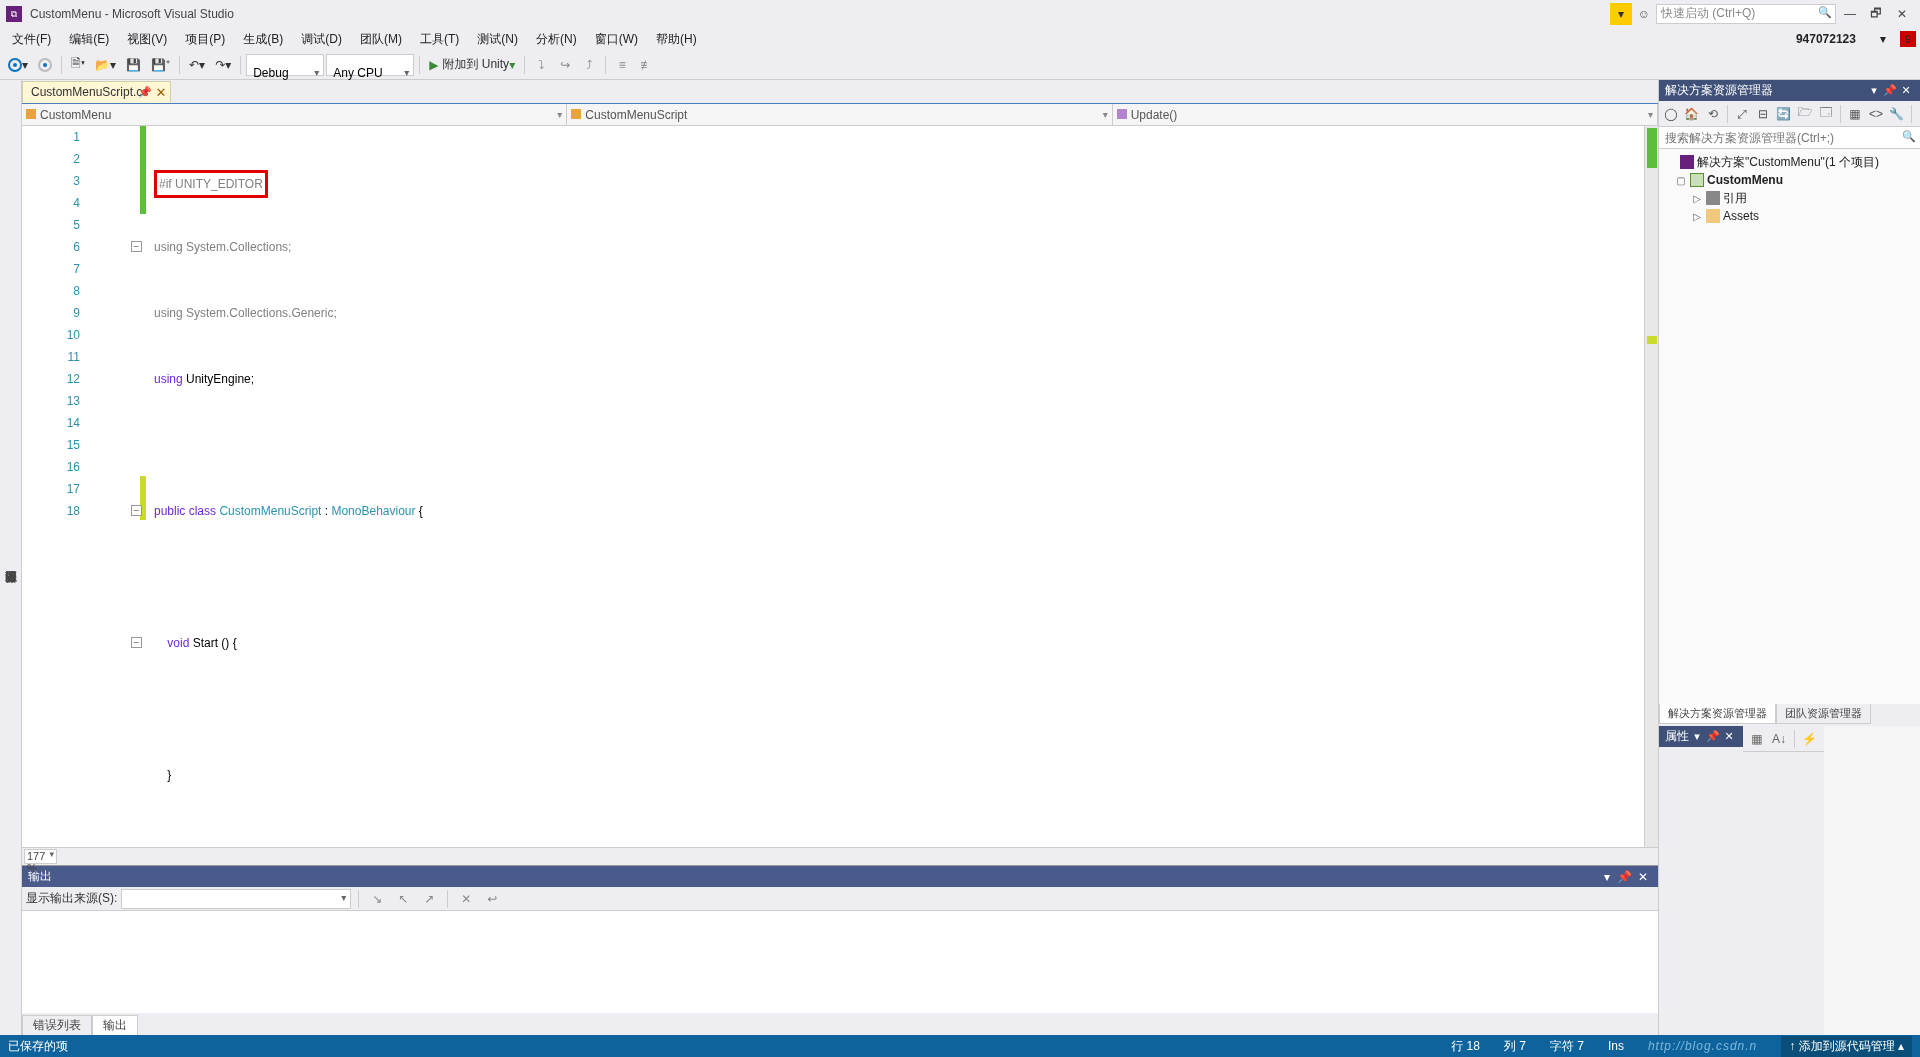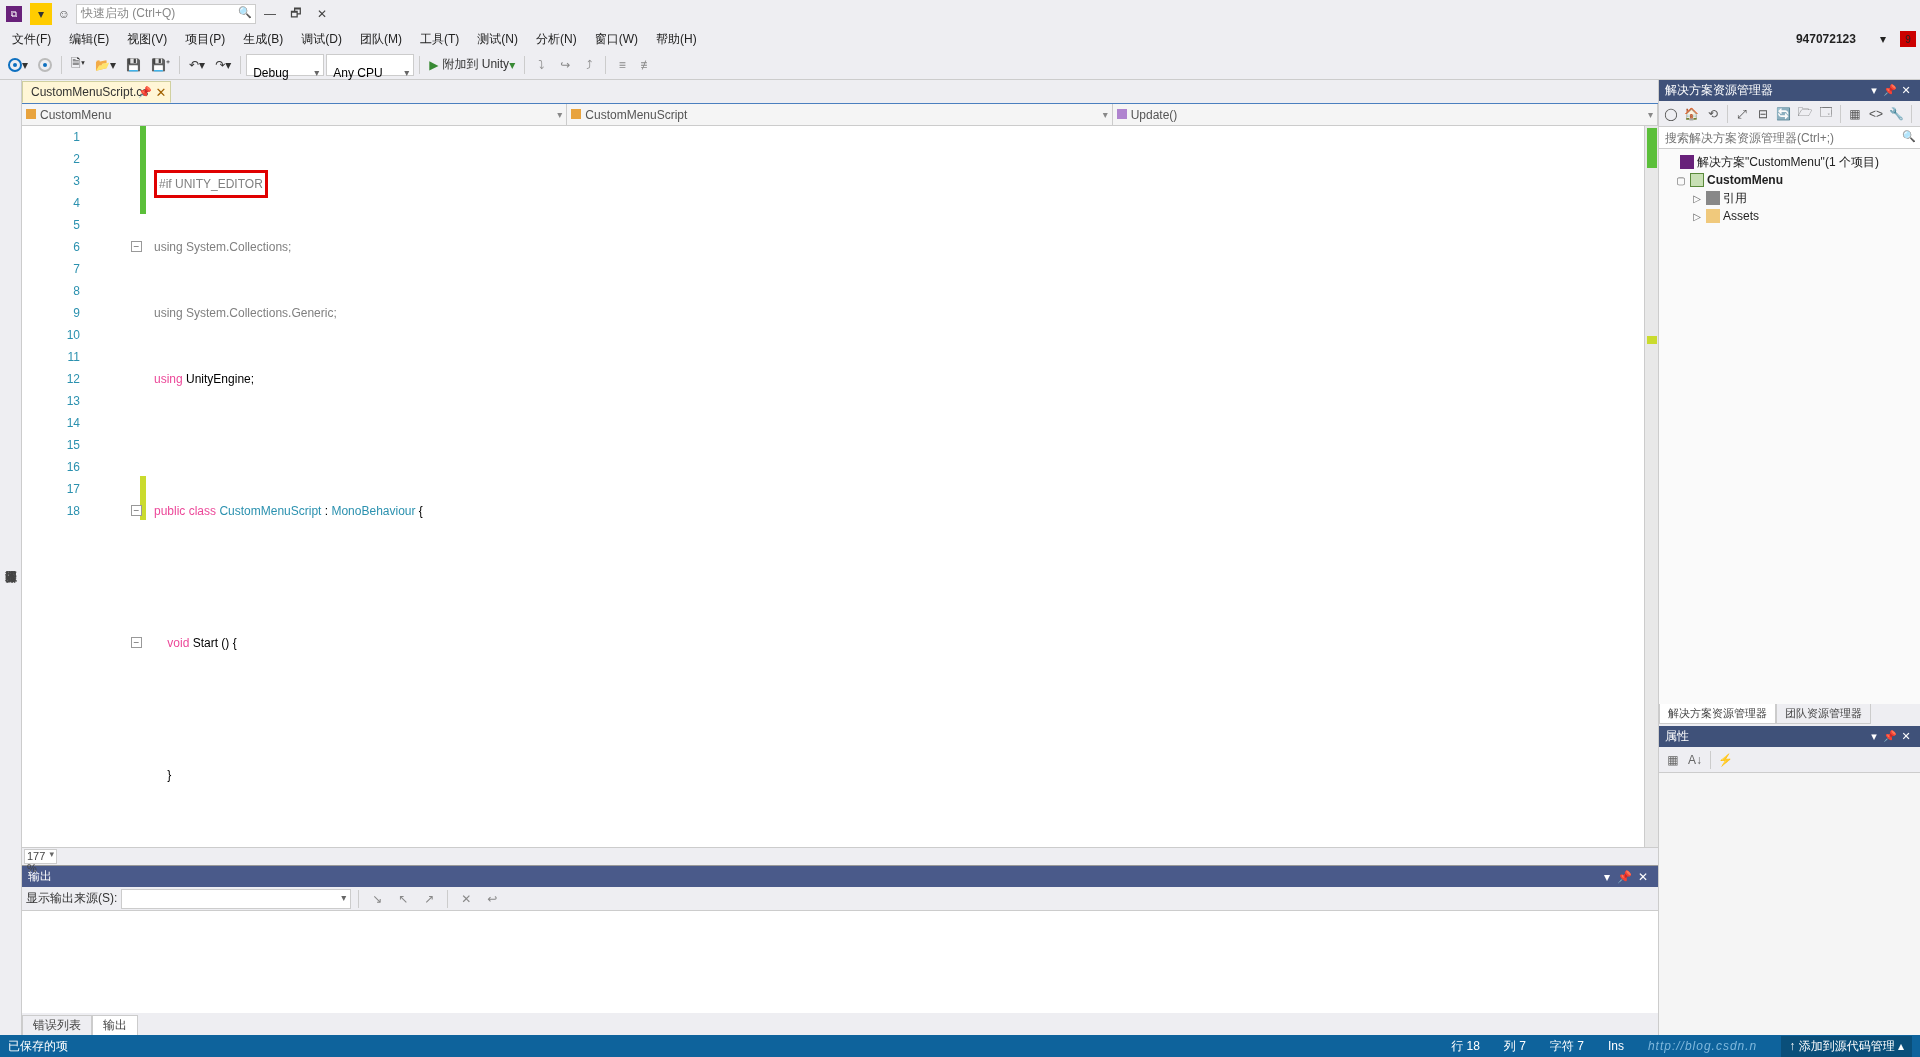--- a/index.html
+++ b/index.html
@@ -55,21 +55,21 @@
 
 .editor-wrap { flex:1; display:flex; min-height:0; position:relative;}
 .editor-scroll { flex:1; overflow:hidden; background:#fff; position:relative;}
 .line-nums { position:absolute; left:0; top:0; width:96px; text-align:right; padding-right:38px; color:#2b91af; font-family:Consolas,monospace; font-size:17px; line-height:22px;}
 .line-nums div{height:22px;}
 .change-bar { position:absolute; left:118px; top:0; width:6px;}
 .chg{position:absolute;left:0;width:6px;background:#5bbf3a;}
 .code-area { position:absolute; left:132px; right:0; top:0; font-family:Consolas,"NSimSun",monospace; font-size:17px; line-height:22px; white-space:pre;}
 .code-area .row{height:22px; position:relative;}
 .fold{position:absolute;left:-23px;top:5px;width:11px;height:11px;border:1px solid #999;background:#fff;font-size:10px;line-height:9px;text-align:center;color:#666;cursor:pointer;}
-.kw{color:#ec4899;} .cls{color:#2b91af;} .cmt{color:#008000;} .pp{color:#808080;} .gray{color:#808080;}
+.kw{color:#6d28d9;} .cls{color:#2b91af;} .cmt{color:#008000;} .pp{color:#808080;} .gray{color:#808080;}
 .redbox{border:3px solid #e00000; padding:0 2px; display:inline-block;}
 
 .zoom-bar{height:18px;background:#eeeef2;border-top:1px solid #ccc;display:flex;align-items:center;padding:0 2px;color:#444;}
 .zoom-combo{width:33px;height:15px;border:1px solid #ccc;background:#fff;font-size:11px;padding:0 12px 0 2px;position:relative;}
 .zoom-combo::after{content:"▾";position:absolute;right:2px;top:-1px;font-size:9px;color:#666;}
 
 
 .output-panel{height:170px;display:flex;flex-direction:column;border-top:1px solid #999;}
 .out-title{height:21px;background:#4a5a8a;color:#fff;display:flex;align-items:center;padding:0 6px;}
 .out-title .sp{flex:1;}
@@ -97,40 +97,41 @@
 .tree{flex:1;background:#fafafa;padding:4px 2px;overflow:auto;color:#222;}
 .tree .tn{display:flex;align-items:center;height:18px;padding-left:4px;cursor:pointer;}
 .tree .tw{width:12px;text-align:center;color:#666;font-size:10px;}
 .tree .ico{width:14px;height:14px;margin:0 3px;display:inline-block;}
 .ico-sln{background:#68217a;} .ico-proj{background:#c8e0b4;border:1px solid #5a8a3a;} .ico-ref{background:#888;} .ico-folder{background:#f0c97c;}
 .tree .bold{font-weight:bold;}
 .right-tabs{height:22px;background:#eeeef2;display:flex;}
 .rtab{padding:0 8px;height:20px;display:flex;align-items:center;border:1px solid #ccc;border-top:none;background:#eeeef2;color:#444;cursor:pointer;font-size:11px;}
 .rtab.active{background:#fff;}
 
-.props-panel{display:flex;flex-direction:column;height:309px;}
+.props-panel{display:flex;flex-direction:row;height:309px;}
 .props-tb{height:26px;background:#eeeef2;border-bottom:1px solid #ccc;display:flex;align-items:center;padding:0 4px;gap:2px;}
 .props-tb .pb{width:20px;height:20px;display:flex;align-items:center;justify-content:center;color:#666;}
 .props-body{flex:1;background:#f5f5f5;}
 
 
 .statusbar{height:22px;background:#0e639c;color:#fff;display:flex;align-items:center;padding:0 8px;gap:24px;}
 .statusbar .sp{flex:1;}
 .statusbar .watermark{color:#7fb8dd;font-style:italic;letter-spacing:1px;}
 .statusbar .src-ctrl{background:#0a4f7a;padding:2px 8px;cursor:pointer;}
 
 
 .right-scroll{width:14px;background:#e8e8e8;border-left:1px solid #ccc;position:relative;}
 .rs-mark{position:absolute;left:2px;width:10px;height:3px;}
 </style>
 </head>
 <body>
 
 <div class="titlebar">
   <div class="vs-logo">⧉</div>
+  <div class="title">CustomMenu - Microsoft Visual Studio</div>
   <div class="right-ctrls">
     <div class="flag">▾</div>
     <div class="sync-icon">☺</div>
     <div class="quick-launch">快速启动 (Ctrl+Q)</div>
     <div class="win-btn">―</div>
     <div class="win-btn">🗗</div>
     <div class="win-btn">✕</div>
   </div>
 </div>
 

